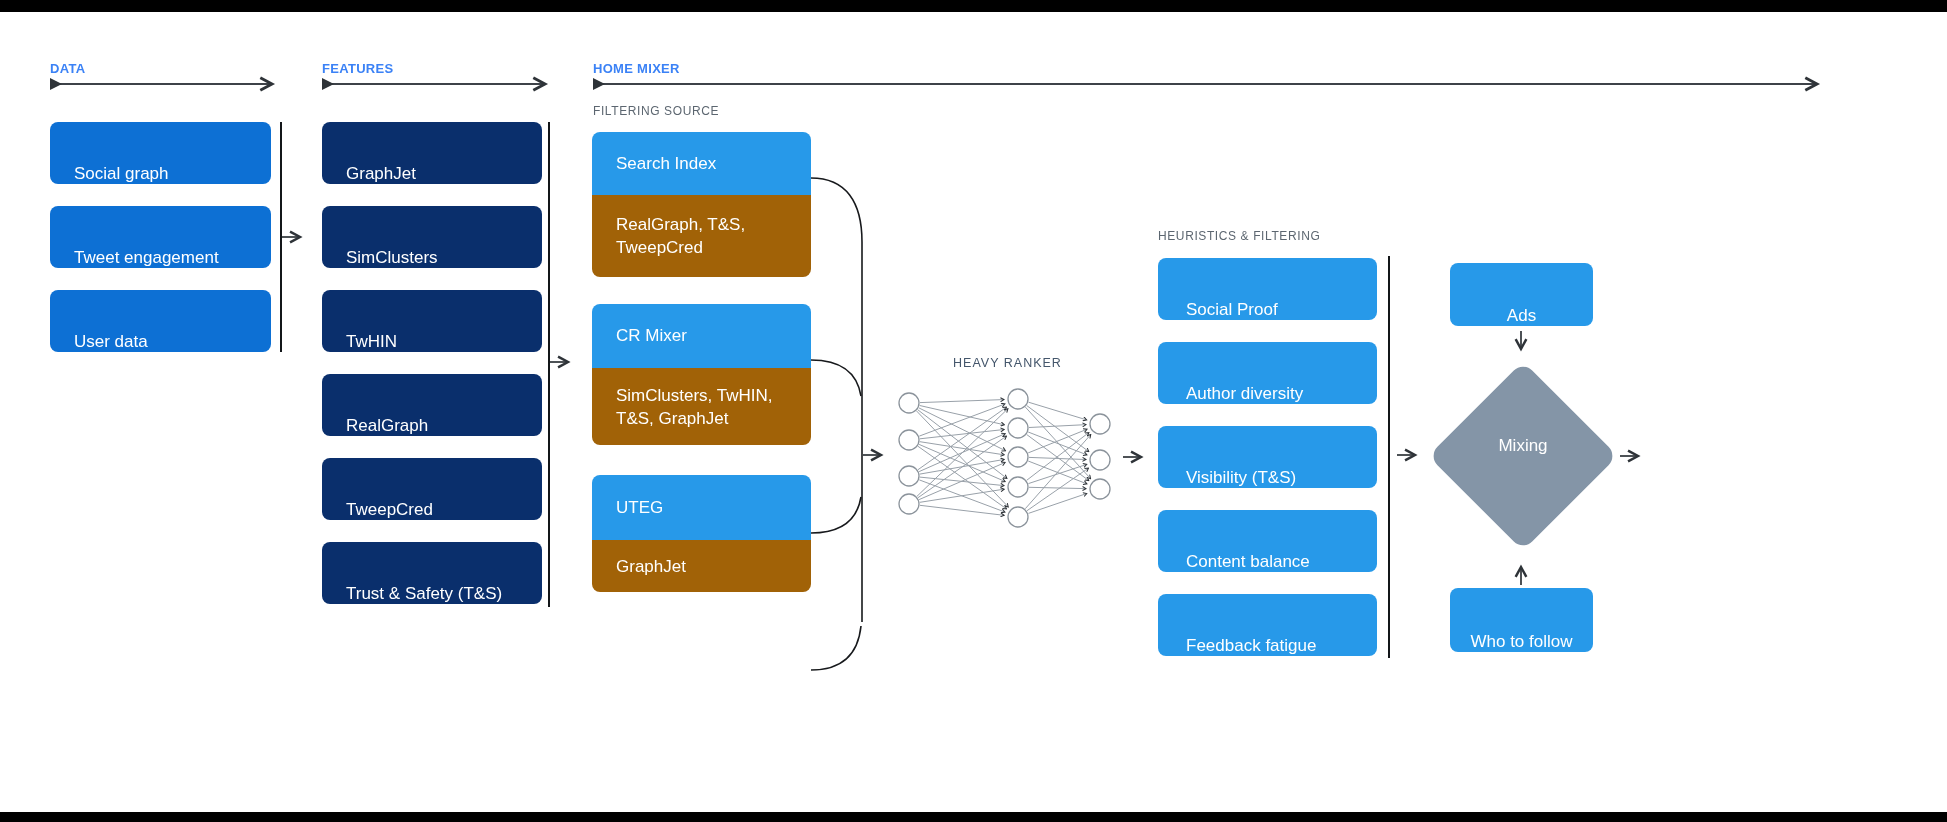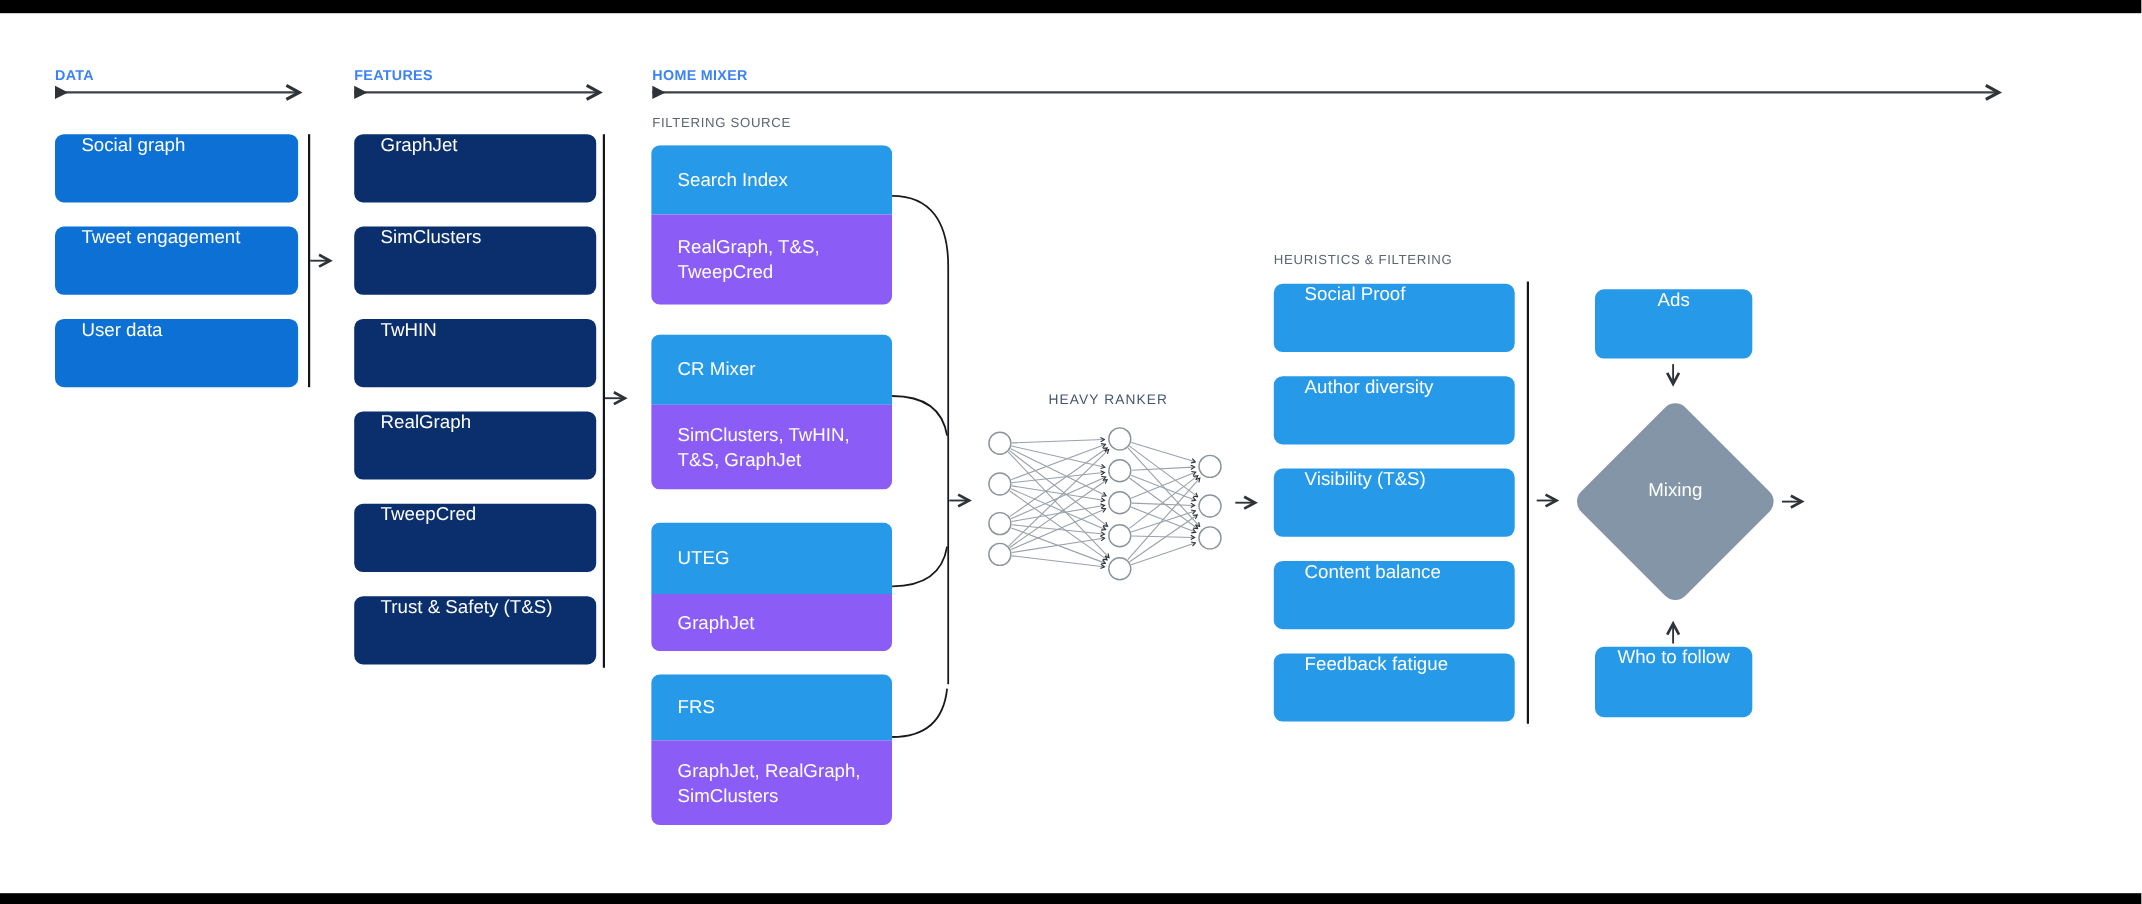--- a/index.html
+++ b/index.html
@@ -7,31 +7,31 @@
          font-family:"Liberation Sans",sans-serif;}
   .bar{position:absolute;left:0;width:1947px;background:#000;}
   .bar.top{top:0;height:12px;}
   .bar.bottom{top:812px;height:10px;}
   .overlay{position:absolute;left:0;top:0;width:1947px;height:822px;pointer-events:none;}
 
   .colhead{position:absolute;font-size:13px;font-weight:700;color:#3b82f6;letter-spacing:.3px;}
   .sublabel{position:absolute;font-size:12px;font-weight:400;color:#5c6670;letter-spacing:.6px;}
   .sublabel.ranker{color:#44566b;letter-spacing:1px;font-size:12.5px;}
 
-  .box{position:absolute;border-radius:8px;display:flex;align-items:flex-start;
+  .box{position:absolute;border-radius:8px;display:flex;align-items:flex-end;
        color:#ffffff;font-size:17px;padding-left:24px;box-sizing:border-box;}
   .box.center{justify-content:center;padding-left:0;text-align:center;}
   .c-medium{background:#0d70d4;}
   .c-navy{background:#0a2f6c;}
   .c-bright{background:#2799e9;padding-left:28px;}
 
   .cand{position:absolute;border-radius:8px;overflow:hidden;}
   .cand-title{background:#2799e9;display:flex;align-items:center;color:#fff;
               font-size:17px;padding-left:24px;box-sizing:border-box;}
-  .cand-sub{background:#8b5cf6;display:flex;align-items:center;color:#fff;
+  .cand-sub{background:#a16207;display:flex;align-items:center;color:#fff;
             font-size:17px;line-height:23px;padding-left:24px;padding-right:18px;box-sizing:border-box;}
 
   .diamond{position:absolute;width:134px;height:134px;background:#8495a7;
            border-radius:13px;transform:rotate(45deg);}
   .diamond-label{position:absolute;width:134px;height:134px;display:flex;align-items:center;
                  justify-content:center;color:#fff;font-size:17px;}
 </style>
 </head>
 <body>
 
@@ -187,28 +187,20 @@
       </div>
   </div>
   <div class="cand" style="left:592px;top:475px;width:219px">
     <div class="cand-title" style="height:65px">
         <span>UTEG</span>
       </div>
     <div class="cand-sub" style="height:52px">
         <span>GraphJet</span>
       </div>
   </div>
-  <div class="cand" style="left:592px;top:613px;width:219px">
-    <div class="cand-title" style="height:60px">
-        <span>FRS</span>
-      </div>
-    <div class="cand-sub" style="height:77px">
-        <span>GraphJet, RealGraph, SimClusters</span>
-      </div>
-  </div>
 
   <div class="box c-bright" style="left:1158px;top:258px;width:219px;height:62px">
       <span>Social Proof</span>
     </div>
   <div class="box c-bright" style="left:1158px;top:342px;width:219px;height:62px">
       <span>Author diversity</span>
     </div>
   <div class="box c-bright" style="left:1158px;top:426px;width:219px;height:62px">
       <span>Visibility (T&amp;S)</span>
     </div>

